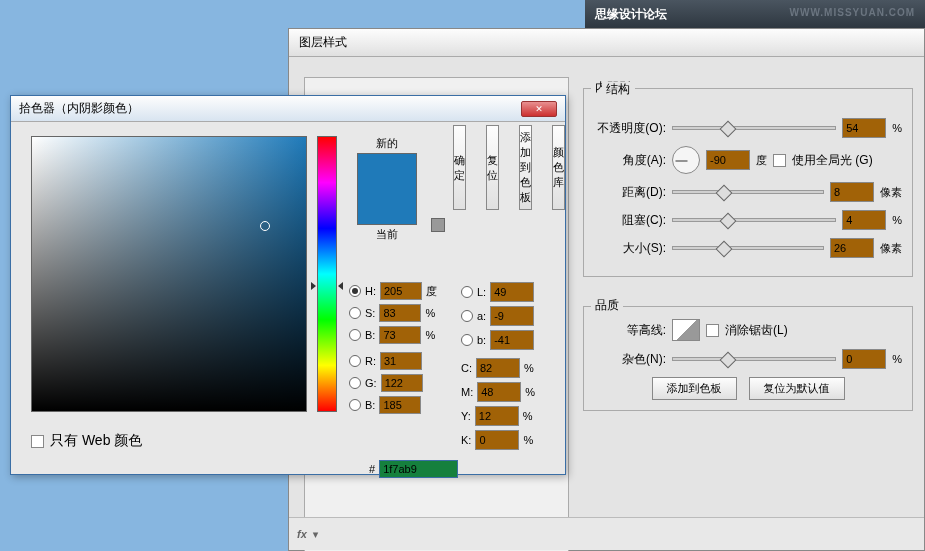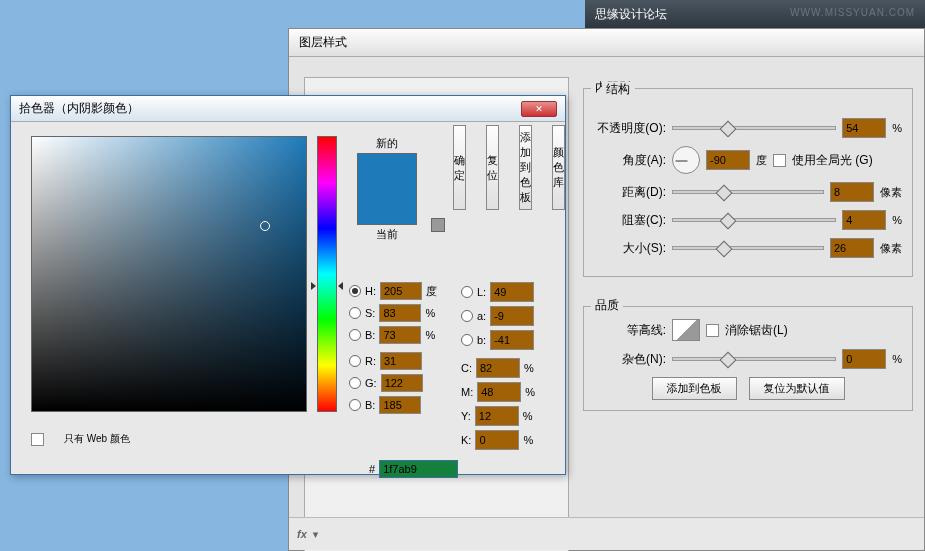--- a/index.html
+++ b/index.html
@@ -1,17 +1,17 @@
 <!DOCTYPE html>
 <html><head>
 <meta charset="utf-8">
 <style>
 * { box-sizing: border-box; margin: 0; padding: 0; font-family: "Microsoft YaHei", Arial, sans-serif; }
 body { width: 925px; height: 551px; background: #87b6e0; position: relative; overflow: hidden; }
-.top-bar { position: absolute; top: 0; right: 0; width: 340px; height: 28px; background: linear-gradient(#4a5560, #2e3740); color: #fff; font-size: 12px; padding: 6px 10px; }
+.top-bar { position: absolute; top: 0; right: 0; width: 340px; height: 28px; background: linear-gradient(#4a5560, #2e3740); color: #fff; font-size: 12px; padding: 6px 10px; font-weight: bold; }
 .watermark { position: absolute; right: 10px; top: 7px; color: #6b7580; font-size: 10px; letter-spacing: 1px; }
 
 
 .ls-dialog { position: absolute; left: 288px; top: 28px; width: 637px; height: 523px; background: #e4e4e4; border: 1px solid #888; }
 .ls-title { background: linear-gradient(#fdfdfd, #e0e0e0); border-bottom: 1px solid #aaa; padding: 5px 10px; font-size: 12px; }
 .ls-left-box { position: absolute; left: 15px; top: 48px; width: 265px; height: 480px; border: 1px solid #aaa; background: #f0f0f0; }
 .ls-right { position: absolute; left: 294px; top: 40px; width: 330px; }
 .group-label { font-size: 12px; margin-left: 8px; background: #e4e4e4; padding: 0 4px; position: relative; top: 8px; }
 .fieldset { border: 1px solid #aaa; padding: 12px 10px 10px; margin-bottom: 10px; font-size: 12px; }
 .row { display: flex; align-items: center; margin-bottom: 8px; gap: 6px; }
@@ -51,21 +51,21 @@
 .cp-buttons .btn { width: 96px; padding: 4px 0; }
 .radio { width:12px; height:12px; border:1px solid #666; border-radius:50%; background:#fff; display:inline-block; }
 .radio.on::after { content:""; display:block; width:6px; height:6px; background:#333; border-radius:50%; margin:2px; }
 .cp-inputs { position: absolute; left: 338px; top: 160px; font-size: 11px; }
 .cp-inputs .row { margin-bottom: 4px; gap: 4px; }
 .cp-inputs .num-input { width: 42px; height:18px; }
 .cp-inputs-r { position: absolute; left: 450px; top: 160px; font-size: 11px; }
 .cp-inputs-r .row { margin-bottom: 4px; gap:4px; }
 .hex-row { position: absolute; left: 358px; top: 338px; font-size: 11px; display:flex; align-items:center; gap:4px; }
 .hex-input { width: 79px; height:18px; border:1px solid #3a6ea5; background:#15803d; font-size:11px; padding:0 3px; }
-.web-only { position: absolute; left: 20px; top: 310px; font-size: 10px; display:flex; align-items:center; gap:20px; }
+.web-only { position: absolute; left: 20px; top: 310px; font-size: 14px; display:flex; align-items:center; gap:6px; }
 </style>
 </head>
 <body>
 
 <div class="top-bar">
   <span>思缘设计论坛</span>
   <span class="watermark">WWW.MISSYUAN.COM</span>
 </div>
 
 <div class="ls-dialog">

